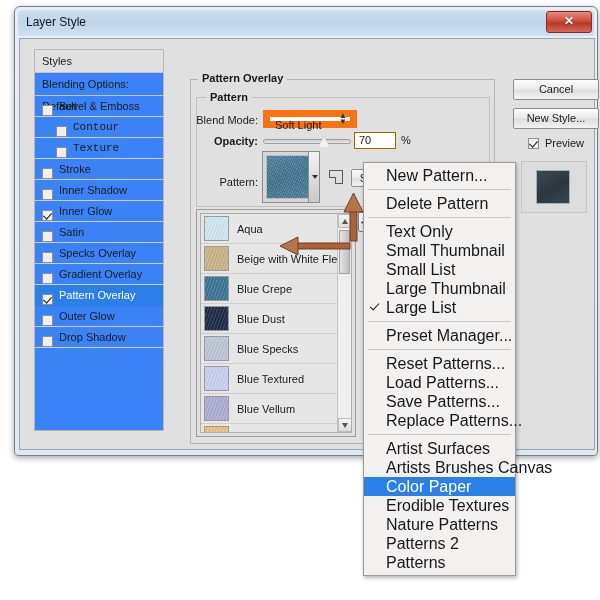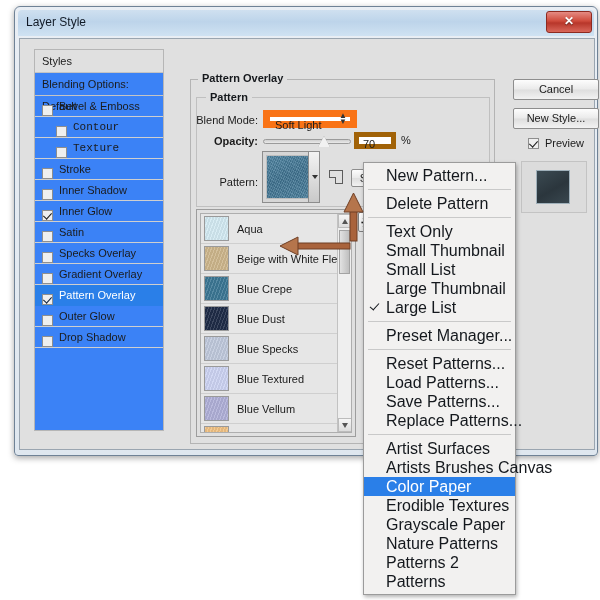--- a/index.html
+++ b/index.html
@@ -158,21 +158,21 @@
     content:"";
     position:absolute; left:0; top:0;
     width:0; height:0;
     border-left: 6.5px solid transparent;
     border-right: 6.5px solid transparent;
     border-bottom: 11px solid #f1f1f1;
     filter: drop-shadow(0 0 0.6px #808080);
   }
   .numbox {
     position: absolute;
-    background: #ffffff; border: 5px solid #a16207;
+    background: #ffffff; border: 1px solid #a16207;
     box-sizing: border-box;
     font-size: 11px; color: #1b1b1b;
     line-height: 15px; padding-left: 4px;
   }
   .pct { position: absolute; font-size: 11px; color: #1b1b1b; }
 
   .pattern-swatch-box {
     position: absolute;
     border: 1px solid #8d8d8d;
     background: #d6d6d6;
@@ -555,21 +555,20 @@
       <div class="ctx-sep"></div>
       <div class="ctx-item"><span>Reset Patterns...</span></div>
       <div class="ctx-item"><span>Load Patterns...</span></div>
       <div class="ctx-item"><span>Save Patterns...</span></div>
       <div class="ctx-item"><span>Replace Patterns...</span></div>
       <div class="ctx-sep"></div>
       <div class="ctx-item"><span>Artist Surfaces</span></div>
       <div class="ctx-item"><span>Artists Brushes Canvas</span></div>
       <div class="ctx-item selected"><span>Color Paper</span></div>
       <div class="ctx-item"><span>Erodible Textures</span></div>
-      <div class="ctx-item"><span>Grayscale Paper</span></div>
       <div class="ctx-item"><span>Nature Patterns</span></div>
       <div class="ctx-item"><span>Patterns 2</span></div>
       <div class="ctx-item"><span>Patterns</span></div>
     </div>
 
   <svg class="anno" style="left:272px; top:236px;" width="74" height="22">
     <g>
       <rect x="18" y="7" width="54" height="6" fill="#a9633c" stroke="#6f3f24" stroke-width="1"></rect>
       <polygon points="2,10 20,1 20,19" fill="#b5754c" stroke="#6f3f24" stroke-width="1"></polygon>
     </g>

